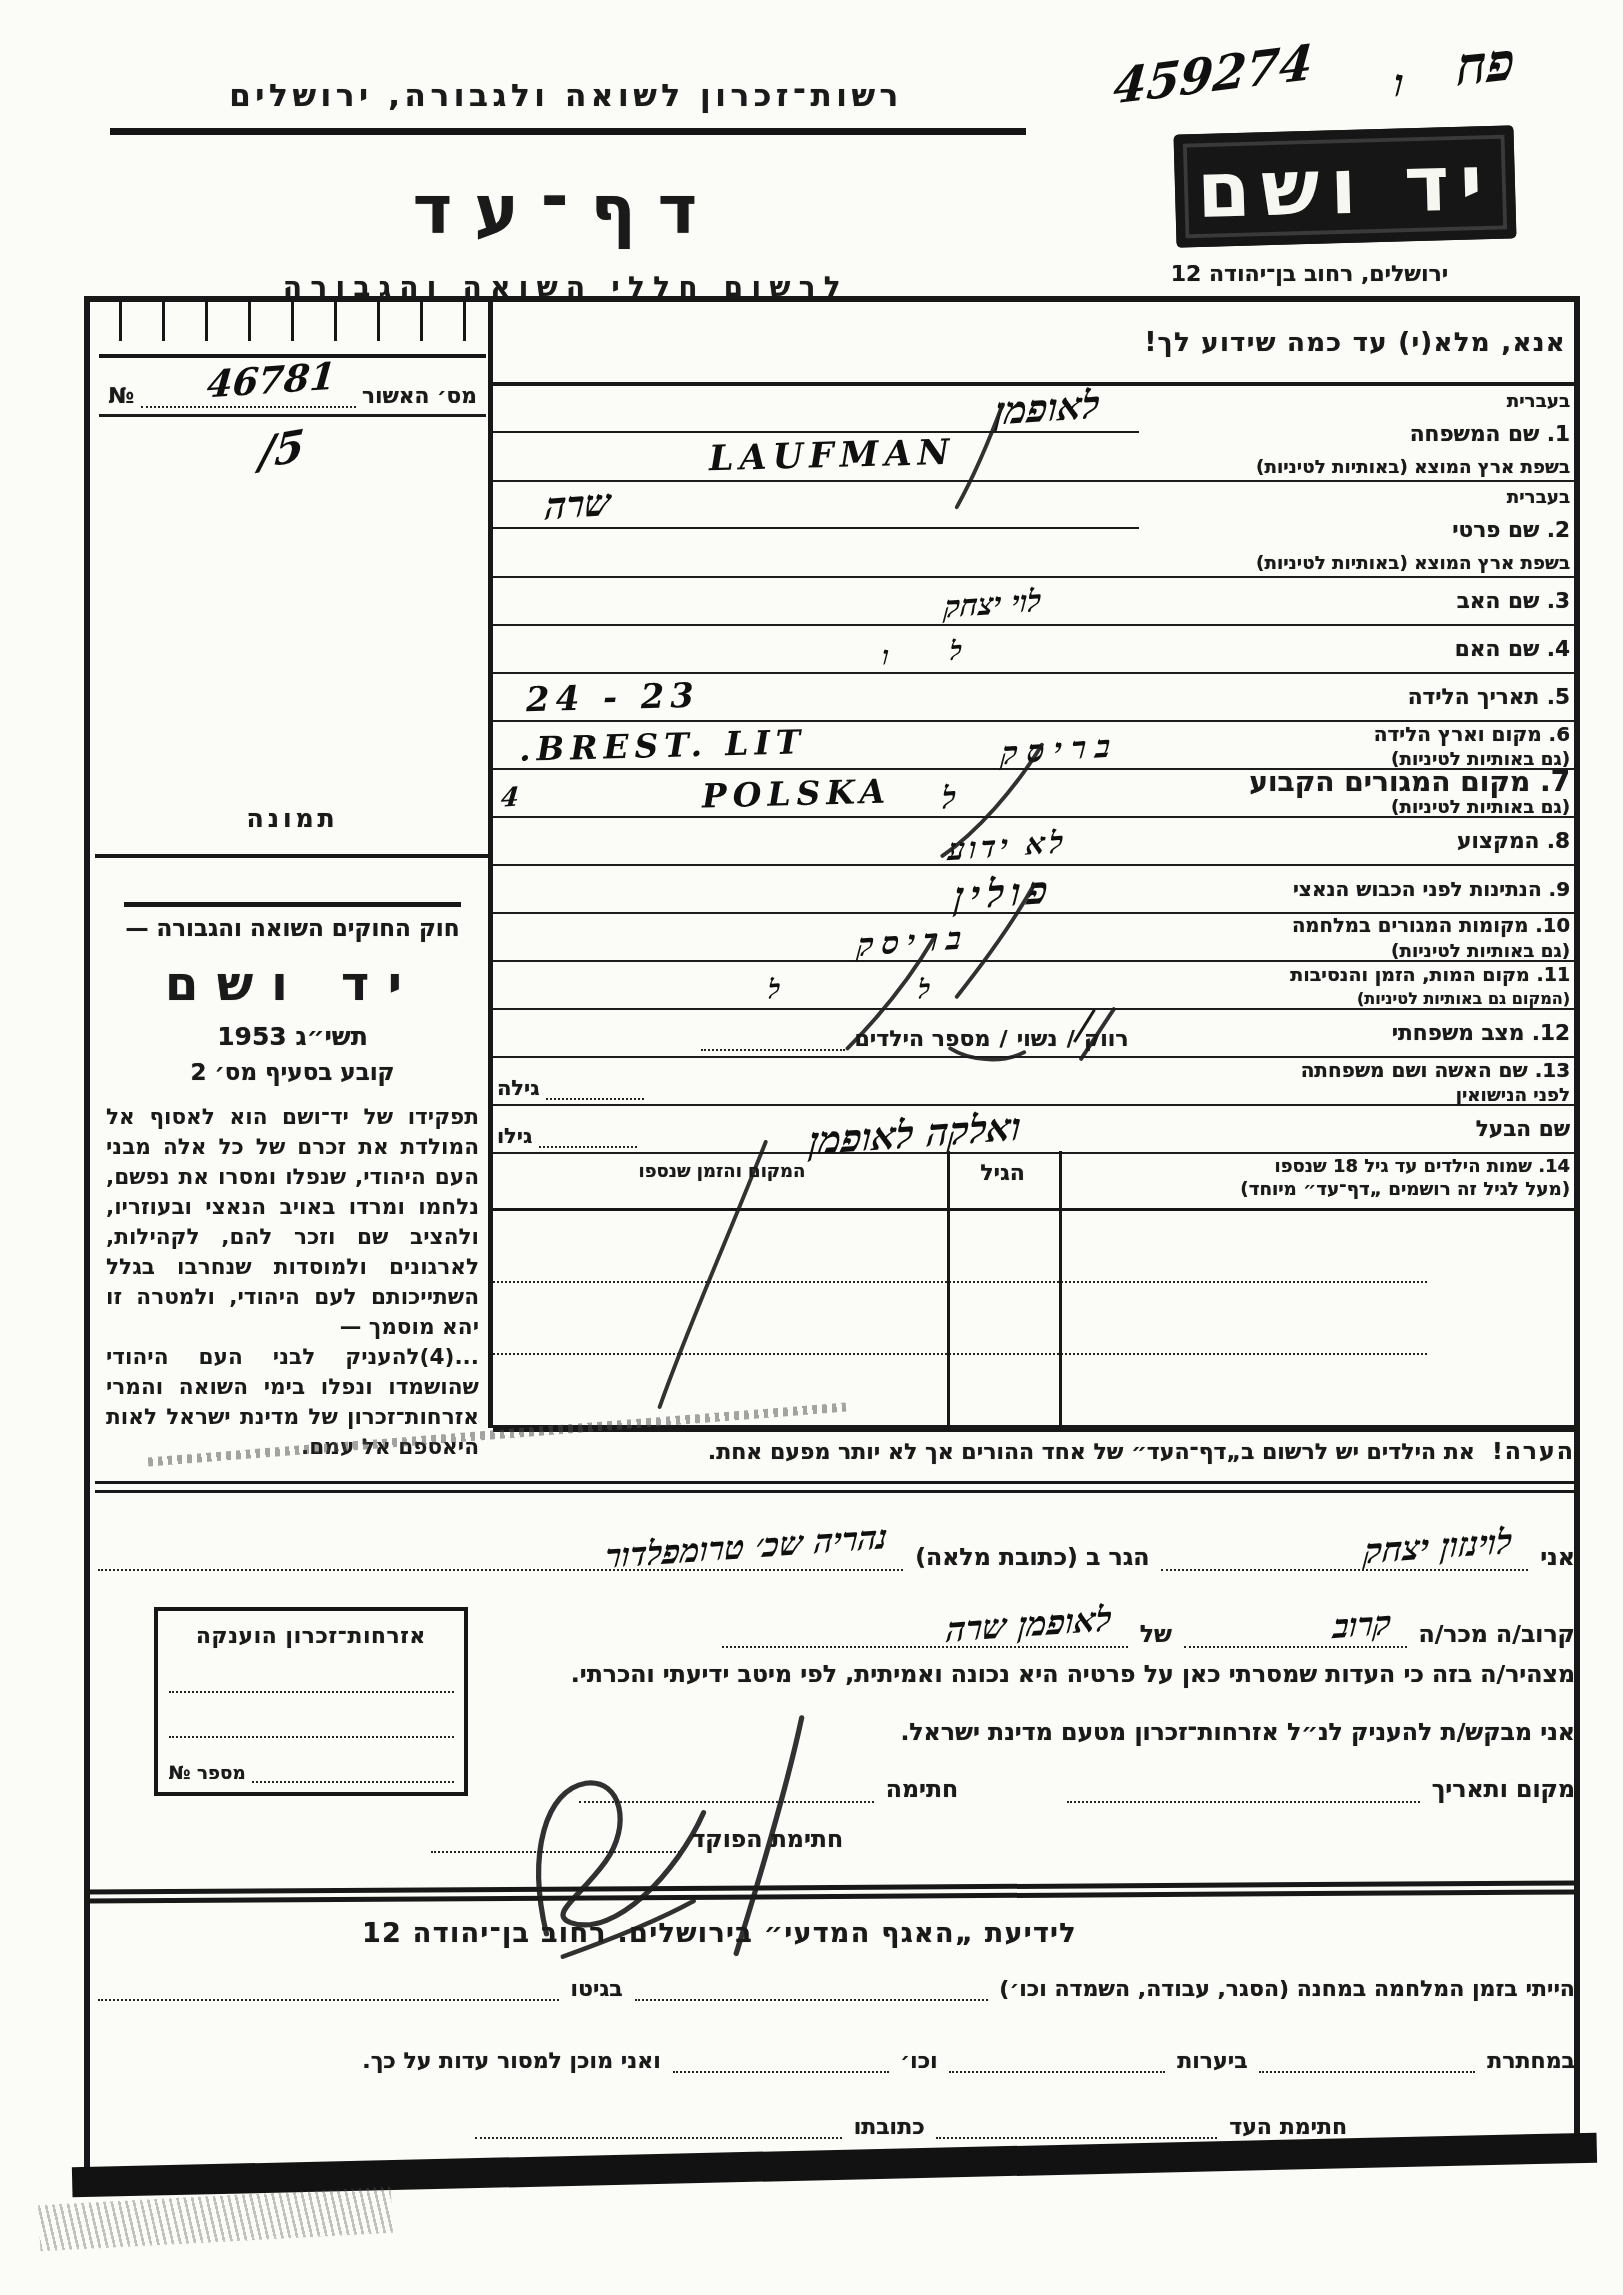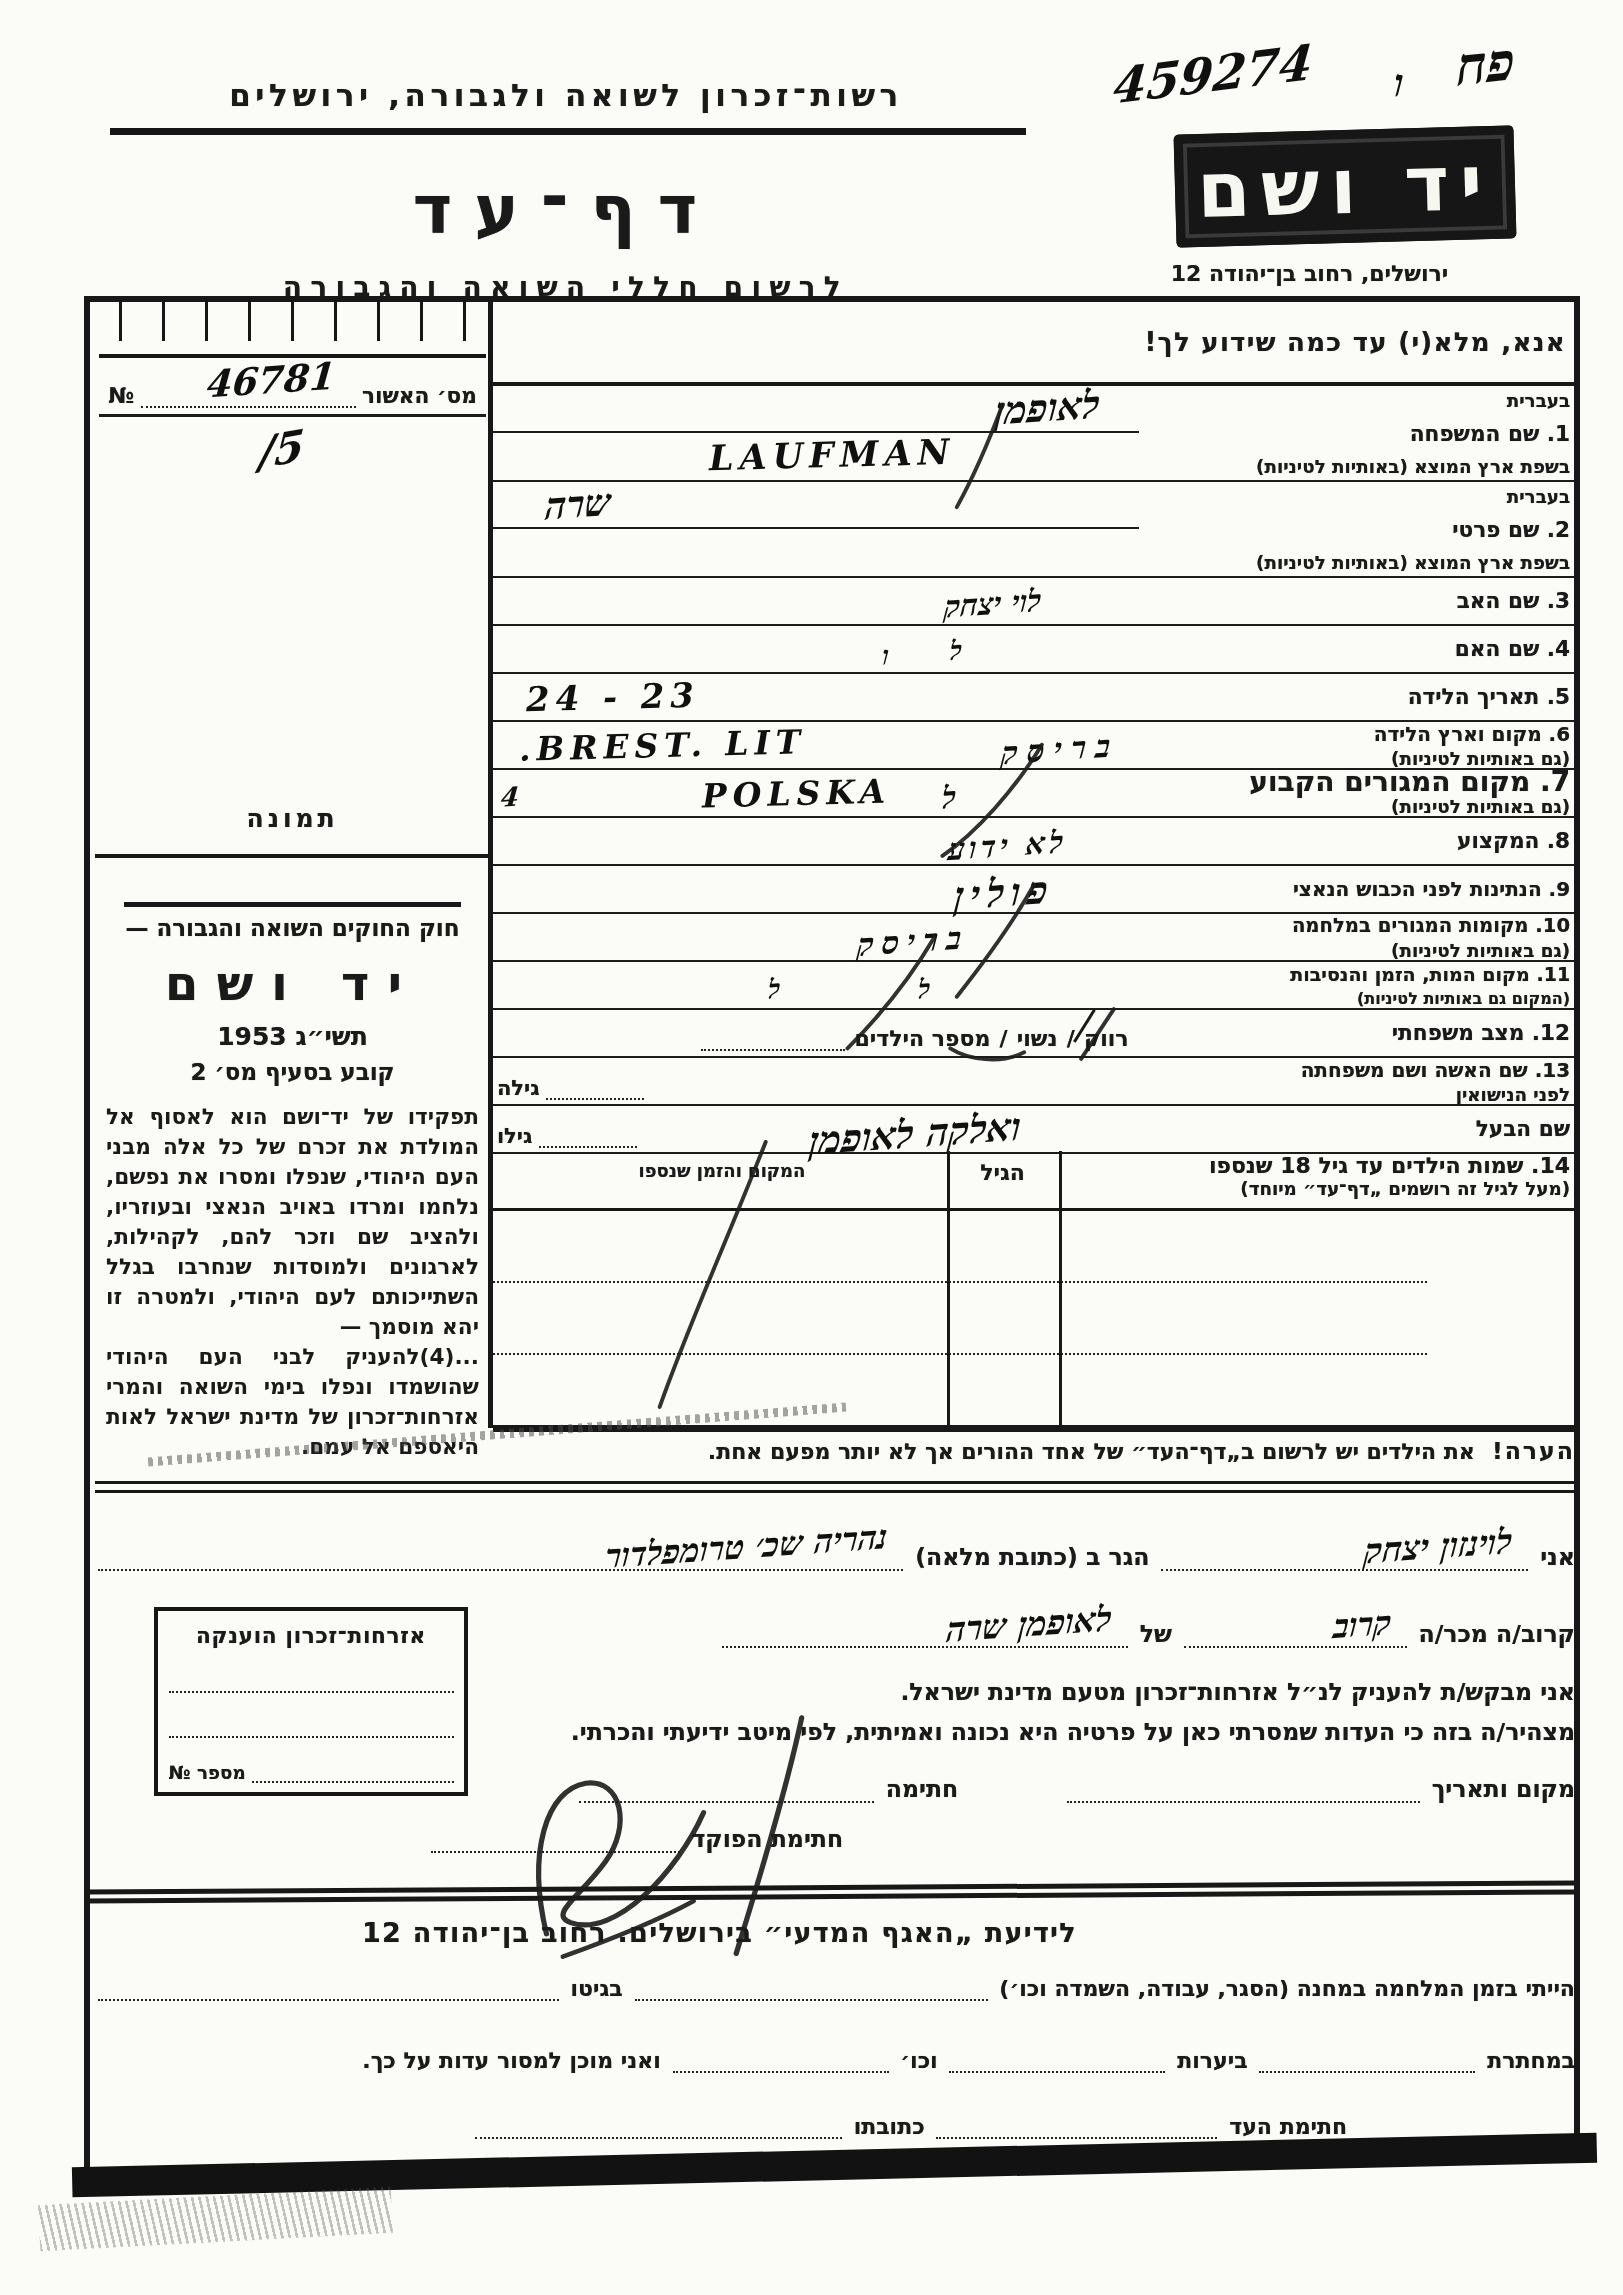--- a/index.html
+++ b/index.html
@@ -323,21 +323,21 @@
           <span class="leader"></span>
           <span class="lbl prt">גילו</span>
         </span>
       </div>
     </div>
   </div>
 
   <div id="tbl">
     <div id="tblhead">
       <div id="f14lbl">
-        <div class="lbl prt" style="font-size:22px">14. שמות הילדים עד גיל 18 שנספו</div>
+        <div class="lbl prt" style="font-size:18px">14. שמות הילדים עד גיל 18 שנספו</div>
         <div class="lblsm prt">(מעל לגיל זה רושמים „דף־עד״ מיוחד)</div>
       </div>
       <div id="colage" class="prt">הגיל</div>
       <div id="colplace" class="prt">המקום והזמן שנספו</div>
     </div>
     <div class="trow">
         <div class="dotfill"></div>
       </div>
     <div class="trow">
         <div class="dotfill"></div>
@@ -372,22 +372,22 @@
       <span class="prt">קרוב/ה מכר/ה</span>
       <span class="dw sp" style="width:223px">
         <span class="hw hwv" style="font-size:33px">קרוב</span>
       </span>
       <span class="prt">של</span>
       <span class="dw sp" style="width:406px">
         <span class="hw hwv" style="font-size:34px">לאופמן שרה</span>
       </span>
       <span style="flex:1"></span>
     </div>
+    <div class="txtline prt" style="margin-top:11.8px">מצהיר/ה בזה כי העדות שמסרתי כאן על פרטיה היא נכונה ואמיתית, לפי מיטב ידיעתי והכרתי.</div>
     <div class="txtline prt" style="margin-top:30px">אני מבקש/ת להעניק לנ״ל אזרחות־זכרון מטעם מדינת ישראל.</div>
-    <div class="txtline prt" style="margin-top:11.8px">מצהיר/ה בזה כי העדות שמסרתי כאן על פרטיה היא נכונה ואמיתית, לפי מיטב ידיעתי והכרתי.</div>
     <div class="dline" style="margin-top:27.5px">
       <span class="prt">מקום ותאריך</span>
       <span class="dw sp" style="width:353px"></span>
       <span class="sp" style="width:85px"></span>
       <span class="prt">חתימה</span>
       <span class="dw sp" style="width:295px"></span>
       <span style="flex:1"></span>
     </div>
     <div class="dline" style="margin-top:19.6px">
       <span class="sp" style="width:720px"></span>

